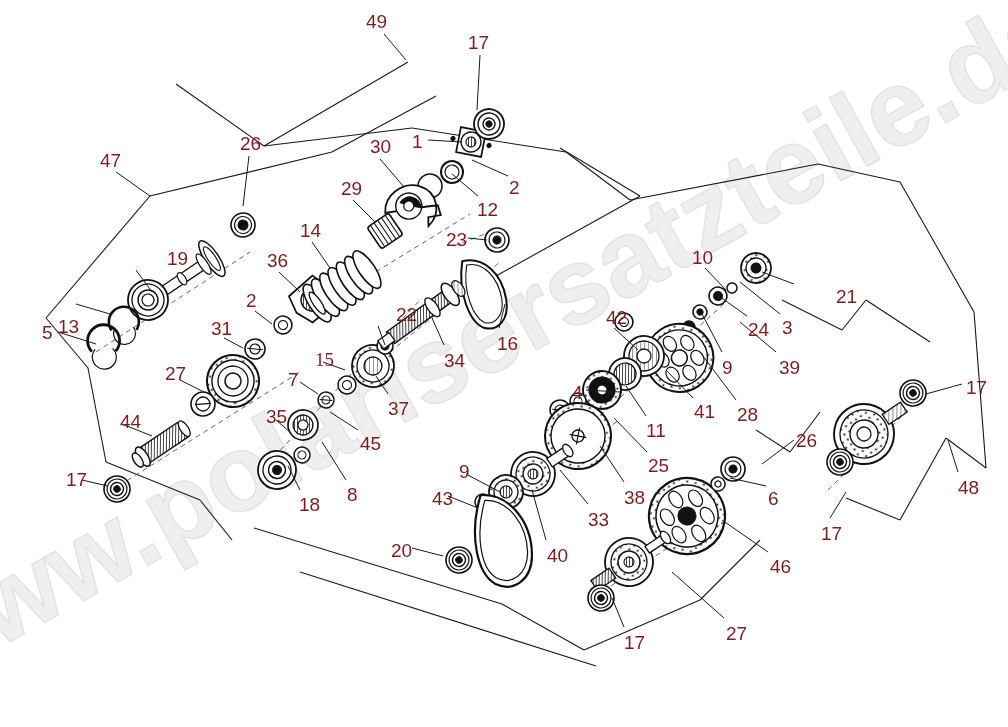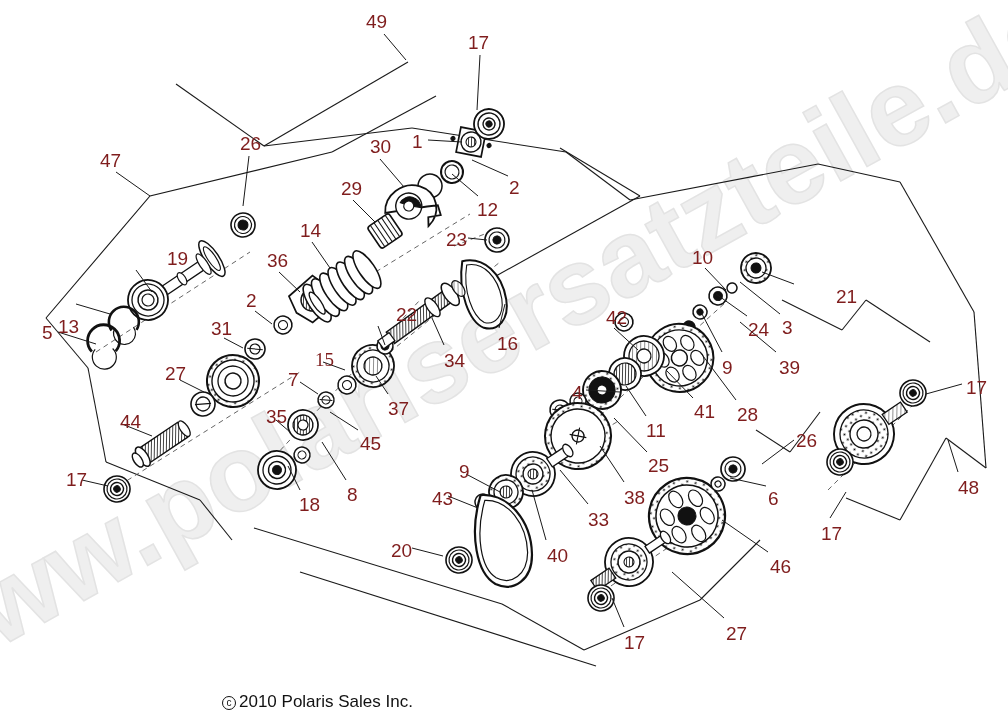--- a/index.html
+++ b/index.html
@@ -562,17 +562,14 @@
       <div class="callout" style="left: 547px; top: 546px;">40</div>
       <div class="callout" style="left: 821px; top: 524px;">17</div>
       <div class="callout" style="left: 966px; top: 378px;">17</div>
       <div class="callout" style="left: 958px; top: 478px;">48</div>
       <div class="callout" style="left: 391px; top: 541px;">20</div>
       <div class="callout" style="left: 770px; top: 557px;">46</div>
       <div class="callout" style="left: 726px; top: 624px;">27</div>
       <div class="callout" style="left: 624px; top: 633px;">17</div>
     </div>
 
-  <div id="copyright">
-    <span class="cmark">c</span><span>2010 Polaris Sales Inc.</span>
-  </div>
 
 </div>
 
 </body></html>

